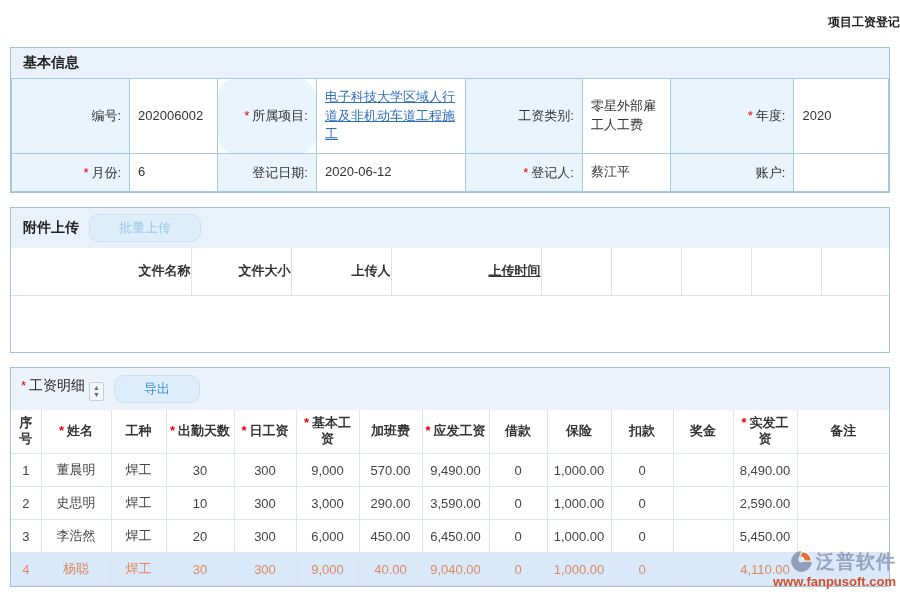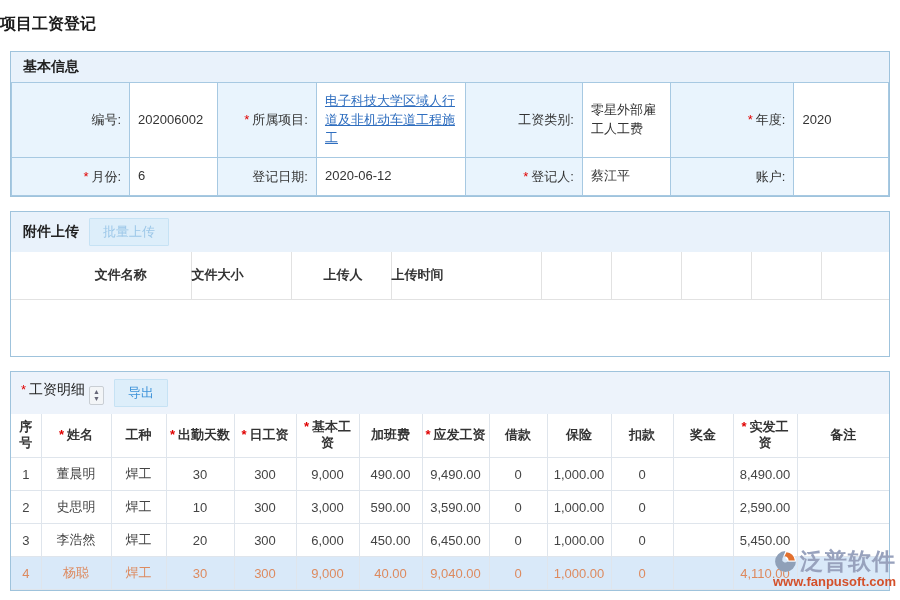--- a/index.html
+++ b/index.html
@@ -5,22 +5,22 @@
   * { box-sizing: border-box; margin: 0; padding: 0; }
   html,body { width: 900px; height: 600px; }
   body {
     font-family: "Liberation Sans", "DejaVu Sans", sans-serif;
     background: #ffffff;
     color: #333;
     position: relative;
     overflow: hidden;
   }
   .page-title {
-    text-align: left;
-    font-size: 16px;
+    text-align: right;
+    font-size: 12px;
     font-weight: bold;
     color: #1c1c1c;
     padding: 14px 0 16px 0;
   }
   .section {
     margin: 0 10px 14px 10px;
     border: 1px solid #9fc3dc;
     background: #fff;
   }
   .section-header {
@@ -46,54 +46,54 @@
   }
   table.basic tr.r1 td { height: 75px; }
   table.basic tr.r2 td { height: 38px; }
   td.lbl {
     background: #e9f4fd;
     text-align: right;
     color: #333;
     white-space: nowrap;
   }
   td.val { background: #fff; text-align: left; line-height: 1.45; }
-  .c1 { width: 115px; } .c2 { width: 86px; } .c3 { width: 96px; } .c4 { width: 145px; }
+  .c1 { width: 115px; } .c2 { width: 86px; } .c3 { width: 96px; border-radius: 18px; } .c4 { width: 145px; }
   .c5 { width: 114px; } .c6 { width: 86px; } .c7 { width: 120px; margin-left: 24px; } .c8 { width: 92px; }
   a.proj-link { color: #2f6ebf; text-decoration: underline; cursor: pointer; }
 
   
   .btn {
     display: inline-block;
     background: #ddeefa;
     border: 1px solid #c6e2f4;
-    border-radius: 1px;
+    border-radius: 10px;
     font-size: 13px;
-    padding: 5px 13px;
+    padding: 5px 29px;
     cursor: pointer;
     line-height: 1.2;
   }
   .btn-batch { color: #9cc7e8; }
   .btn-export { color: #3e93d9; }
 
   
   table.att { border-collapse: collapse; width: 100%; table-layout: fixed; }
   table.att th {
     border: 1px solid #e2e2e2;
     border-top: none;
     font-size: 13px;
     font-weight: bold;
     color: #333;
     height: 48px;
-    text-align: left;
+    text-align: right;
     background: #fff;
   }
-  table.att th:first-child { border-left: none; text-align: center; padding-left: 40px; }
+  table.att th:first-child { border-left: none; text-align: right; padding-left: 40px; }
   table.att th:last-child { border-right: none; }
   .att-body { height: 56px; background: #fff; }
-  .a1 { width: 180px; } .a2 { width: 100px; } .a3 { width: 100px; padding-left: 32px; } .a4 { width: 150px; }
+  .a1 { width: 180px; } .a2 { width: 100px; } .a3 { width: 100px; padding-left: 32px; } .a4 { width: 150px; text-decoration: underline; }
   .a5 { width: 70px; }
 
   
   .wage-bar { background: #edf3fb; padding: 7px 10px; display: flex; align-items: center; gap: 10px; }
   .wage-bar .bar-title { font-size: 14px; color: #222; }
   .sorter {
     display: inline-flex; flex-direction: column; justify-content: center;
     border: 1px solid #c9ced4; background: #f3f5f7; border-radius: 2px;
     padding: 1px 3px; margin-left: 4px; cursor: pointer; line-height: 1;
   }
@@ -121,21 +121,21 @@
   
   .watermark {
     position: absolute;
     right: 4px;
     top: 549px;
     text-align: right;
     pointer-events: none;
     line-height: 1;
   }
   .wm-row { display: flex; align-items: center; justify-content: flex-end; gap: 2px; }
-  .wm-brand { font-size: 23px; font-weight: bold; color: #98a2bd; letter-spacing: 1px; }
+  .wm-brand { font-size: 19px; font-weight: bold; color: #98a2bd; letter-spacing: 1px; }
   .wm-url { font-size: 13px; font-weight: bold; color: #d4502a; margin-top: 1px; }
 </style>
 </head>
 <body>
 
 <div class="page-title">项目工资登记</div>
 
 <div class="section">
   <div class="section-header">
     <span class="hdr-label">基本信息</span>
@@ -215,37 +215,37 @@
       <th class="w13"><span class="req">*</span><span>实发工资</span></th>
       <th class="w14">备注</th>
     </tr>
     <tr>
       <td>1</td>
       <td>董晨明</td>
       <td>焊工</td>
       <td>30</td>
       <td>300</td>
       <td>9,000</td>
-      <td>490.00</td>
+      <td>570.00</td>
       <td>9,490.00</td>
       <td>0</td>
       <td>1,000.00</td>
       <td>0</td>
       <td></td>
       <td>8,490.00</td>
       <td></td>
     </tr>
     <tr>
       <td>2</td>
       <td>史思明</td>
       <td>焊工</td>
       <td>10</td>
       <td>300</td>
       <td>3,000</td>
-      <td>590.00</td>
+      <td>290.00</td>
       <td>3,590.00</td>
       <td>0</td>
       <td>1,000.00</td>
       <td>0</td>
       <td></td>
       <td>2,590.00</td>
       <td></td>
     </tr>
     <tr>
       <td>3</td>

